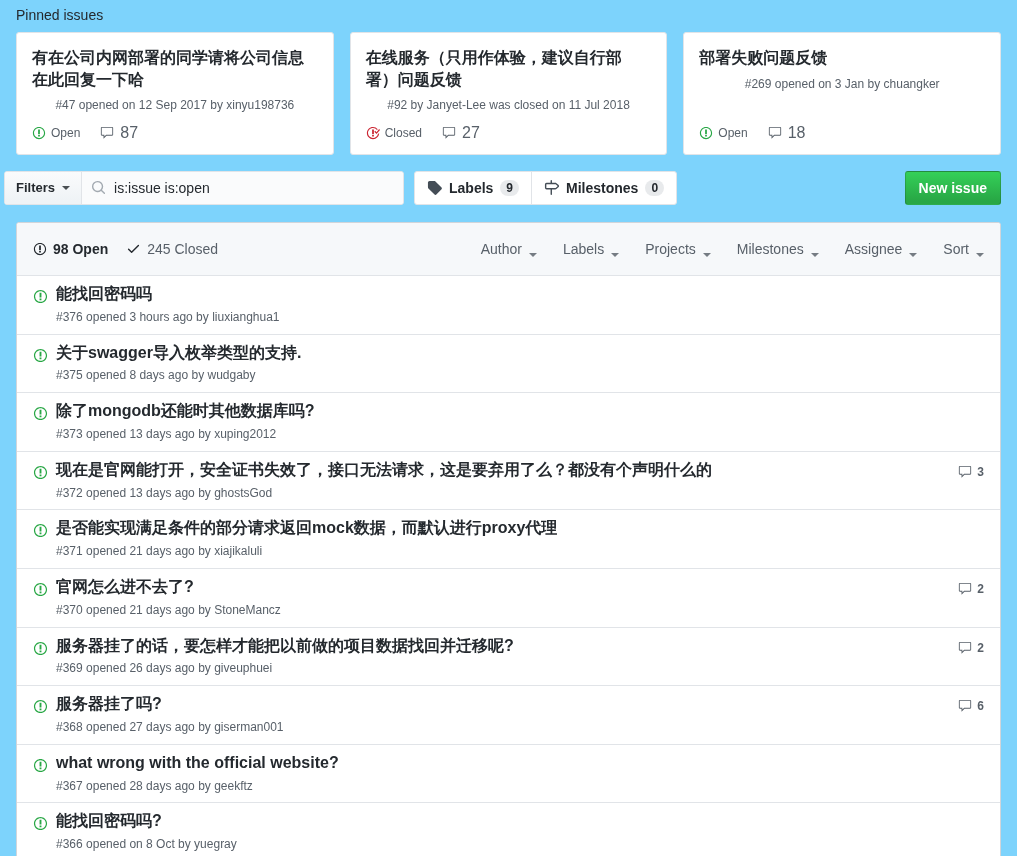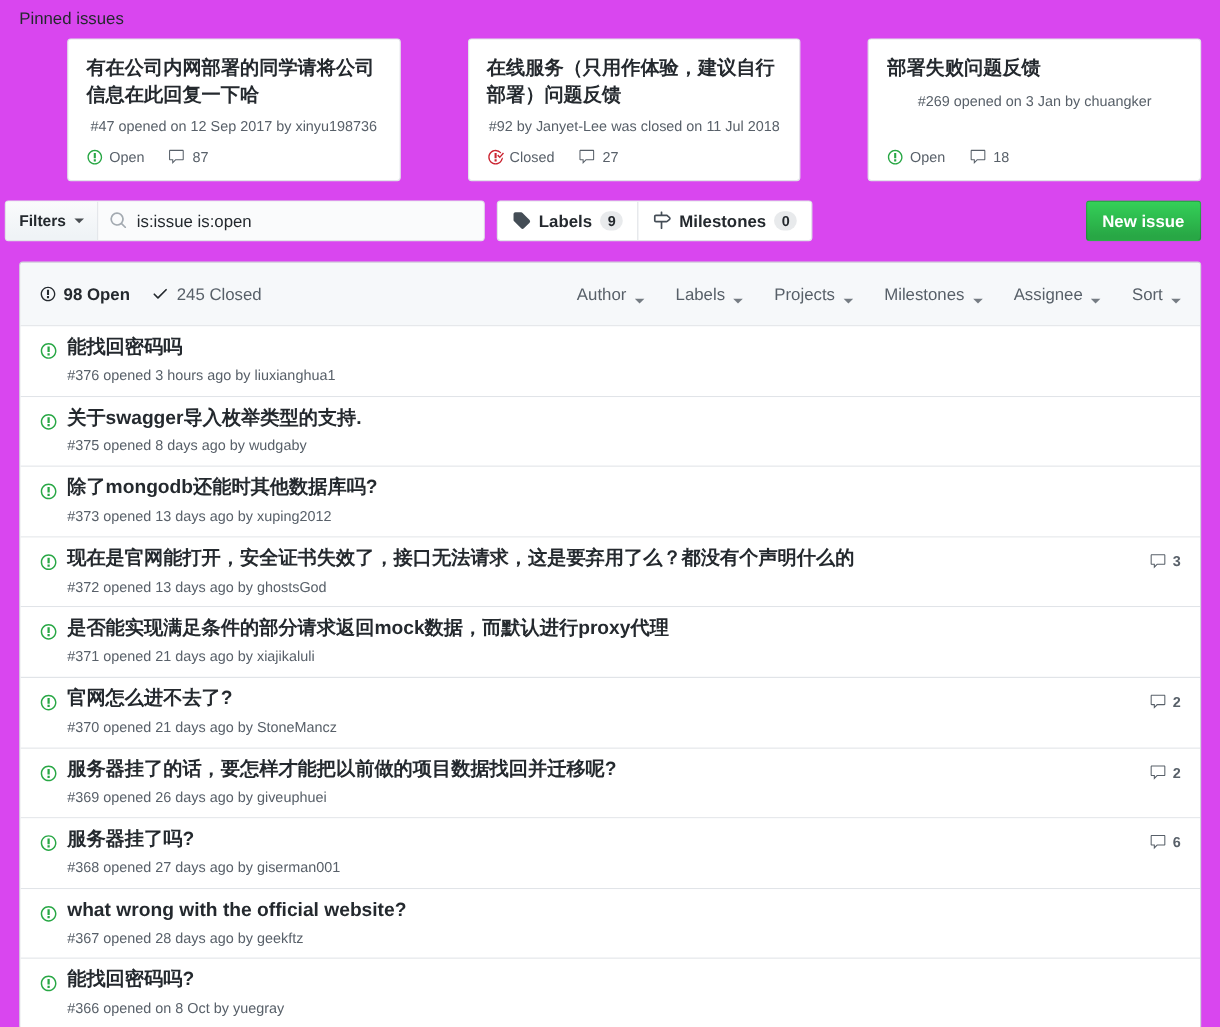--- a/index.html
+++ b/index.html
@@ -10,21 +10,21 @@
     font-family: "Liberation Sans", "DejaVu Sans", sans-serif;
     font-size: 14px;
     color: #24292e;
     -webkit-font-smoothing: antialiased;
   }
   .page {
     width: 1017px;
     height: 856px;
     position: relative;
     overflow: hidden;
-    background: #d946ef;
+    background: #7dd3fc;
   }
 
   
   .pinned-heading {
     font-size: 14px;
     color: #24292e;
     padding: 4px 0 0 16px;
     line-height: 22px;
     font-weight: 400;
   }
@@ -35,21 +35,20 @@
   }
   .pinned-card {
     flex: 1 1 0;
     border: 1px solid #e1e4e8;
     border-radius: 3px;
     padding: 14px 15px 12px 15px;
     background: #fff;
     min-height: 113px;
     display: flex;
     flex-direction: column;
-    margin-left: 40px;
   }
   .pinned-title {
     font-size: 16px;
     font-weight: bold;
     color: #24292e;
     line-height: 1.35;
     margin: 0 0 7px 0;
     cursor: pointer;
   }
   .pinned-meta {
@@ -73,21 +72,21 @@
     gap: 5px;
     font-size: 12px;
   }
   .state-open { color: #586069; }
   .state-closed { color: #586069; }
   .cmt {
     display: inline-flex;
     align-items: center;
     gap: 6px;
     color: #586069;
-    font-size: 12px;
+    font-size: 16px;
   }
 
   
   .filterbar {
     display: flex;
     align-items: center;
     padding: 16px 16px 0 4px;
     gap: 10px;
   }
   .filter-search-group {

